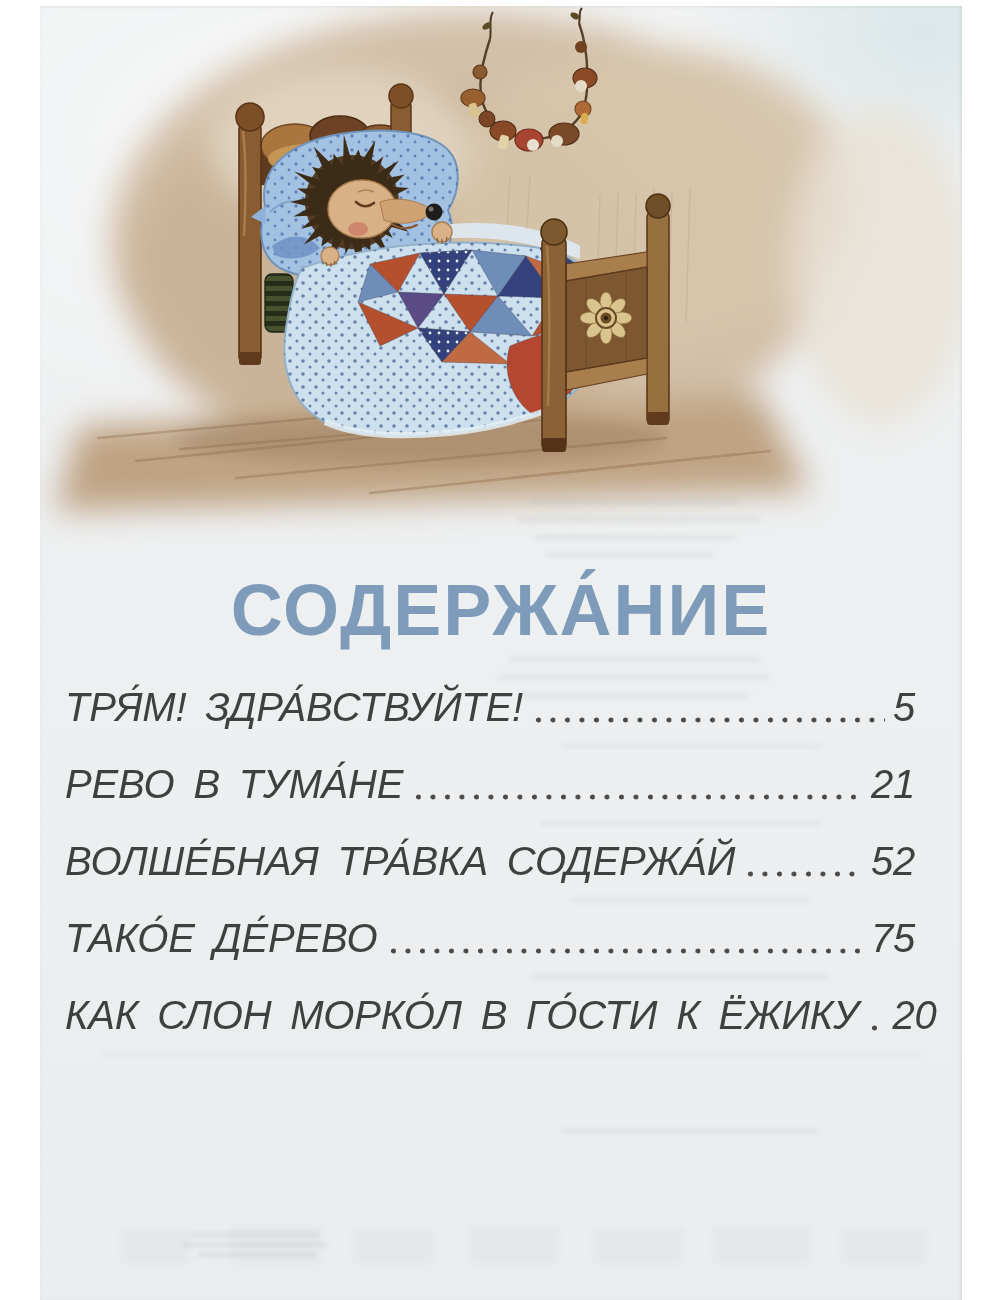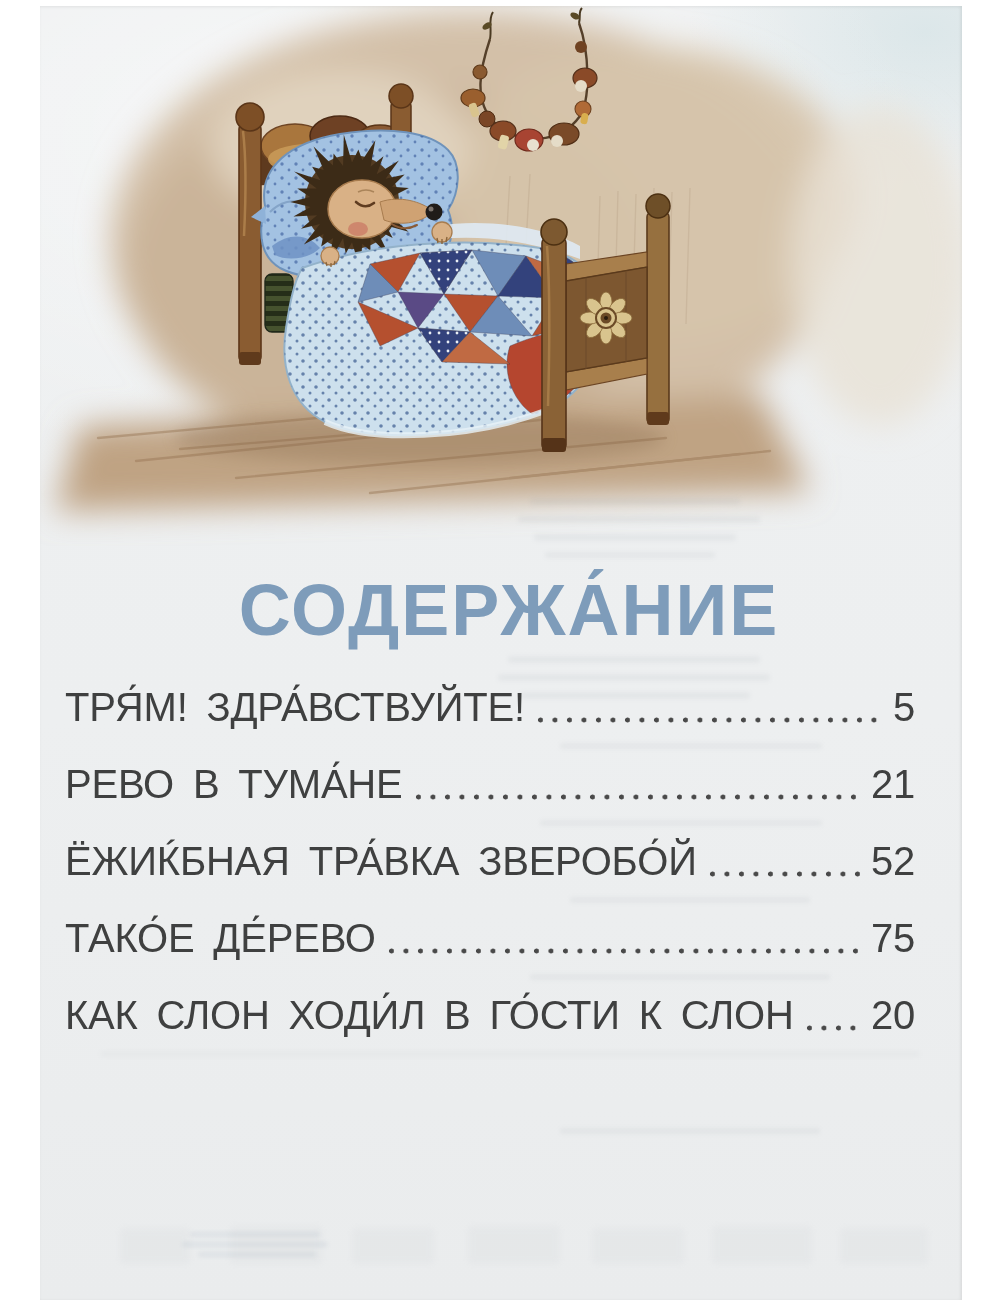--- a/index.html
+++ b/index.html
@@ -22,21 +22,21 @@
   .ghost{position:absolute;background:#9aa2a9;opacity:.11;filter:blur(2px);border-radius:3px;}
   .ghost.block{background:#a7adb2;opacity:.07;filter:blur(3px);border-radius:4px;}
   .ghost.bluish{background:#8fa0b4;opacity:.14;}
   
   .toc-title{
     position:absolute;top:556px;left:0;width:100%;height:96px;
     text-align:center;font-size:72px;font-weight:bold;letter-spacing:2px;
     line-height:96px;white-space:nowrap;
   }
   
-  .toc{position:absolute;top:678px;left:25px;right:47px;}
+  .toc{position:absolute;top:678px;left:25px;right:47px;font-style:italic;}
   .toc-row{
     display:flex;align-items:flex-end;height:46px;margin-bottom:31px;
     font-size:40px;color:#3f4040;letter-spacing:-0.2px;word-spacing:8px;white-space:nowrap;
   }
   .toc-label{flex:0 0 auto;}
   .toc-dots{
     flex:1 1 auto;min-width:14px;height:8px;margin:0 8px 6px 12px;align-self:flex-end;
     background-image:radial-gradient(circle at 3.5px 4px, #4a4a4a 2.2px, rgba(0,0,0,0) 2.8px);
     background-size:14.5px 8px;background-repeat:repeat-x;background-position:left bottom;
   }
@@ -258,43 +258,43 @@
     <div class="ghost block" style="left:312px;top:1222px;width:82px;height:36px;"></div>
     <div class="ghost block" style="left:428px;top:1220px;width:92px;height:38px;"></div>
     <div class="ghost block" style="left:552px;top:1222px;width:92px;height:36px;"></div>
     <div class="ghost block" style="left:672px;top:1220px;width:100px;height:38px;"></div>
     <div class="ghost block" style="left:800px;top:1222px;width:88px;height:36px;"></div>
     <div class="ghost bluish" style="left:150px;top:1226px;width:130px;height:5px;"></div>
     <div class="ghost bluish" style="left:142px;top:1236px;width:146px;height:5px;"></div>
     <div class="ghost bluish" style="left:158px;top:1246px;width:118px;height:5px;"></div>
   </div>
 
-  <div class="toc-title" style="color: rgb(126, 156, 186); padding-left: 8px;">СОДЕРЖА́НИЕ</div>
+  <div class="toc-title" style="color: rgb(126, 156, 186);">СОДЕРЖА́НИЕ</div>
 
   <div class="toc">
     <div class="toc-row">
       <span class="toc-label">ТРЯ́М! ЗДРА́ВСТВУЙТЕ!</span>
       <span class="toc-dots"></span>
       <span class="toc-page">5</span>
     </div>
     <div class="toc-row">
       <span class="toc-label">РЕВО В ТУМА́НЕ</span>
       <span class="toc-dots"></span>
       <span class="toc-page">21</span>
     </div>
     <div class="toc-row">
-      <span class="toc-label">ЁЖИЌБНАЯ ТРА́ВКА ЗВЕРОБО́Й</span>
+      <span class="toc-label">ВОЛШЕ́БНАЯ ТРА́ВКА СОДЕРЖА́Й</span>
       <span class="toc-dots"></span>
       <span class="toc-page">52</span>
     </div>
     <div class="toc-row">
       <span class="toc-label">ТАКО́Е ДЕ́РЕВО</span>
       <span class="toc-dots"></span>
       <span class="toc-page">75</span>
     </div>
     <div class="toc-row">
-      <span class="toc-label">КАК СЛОН ХОДИ́Л В ГО́СТИ К СЛОН</span>
+      <span class="toc-label">КАК СЛОН МОРКО́Л В ГО́СТИ К ЁЖИКУ</span>
       <span class="toc-dots"></span>
       <span class="toc-page">20</span>
     </div>
   </div>
 
 </div>
 
 </body></html>

